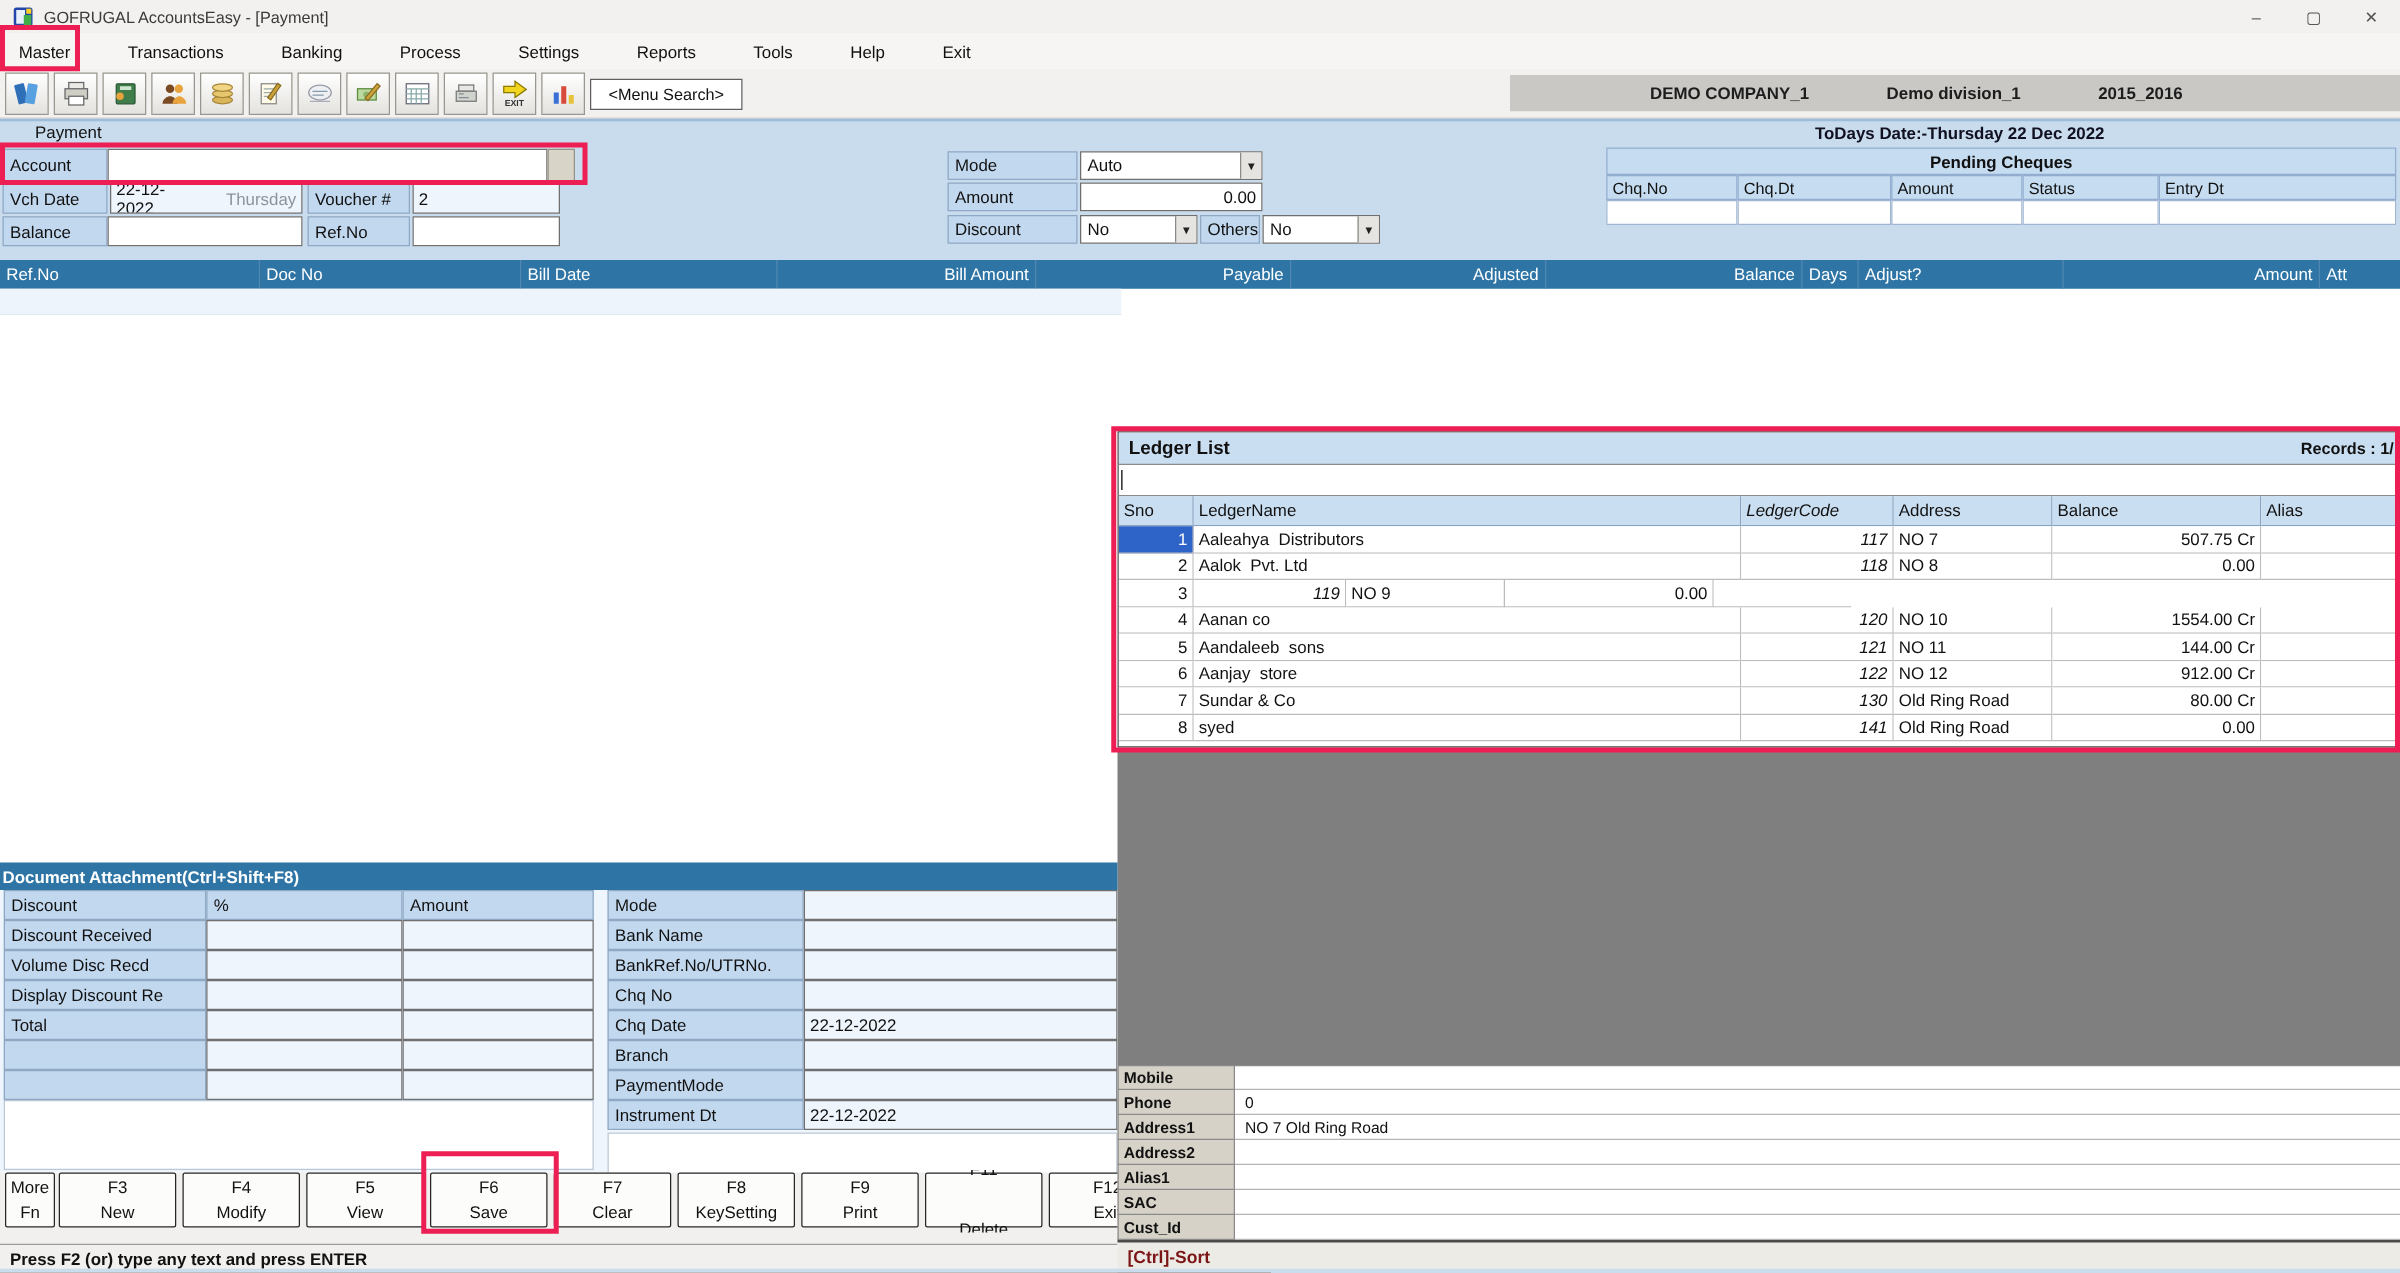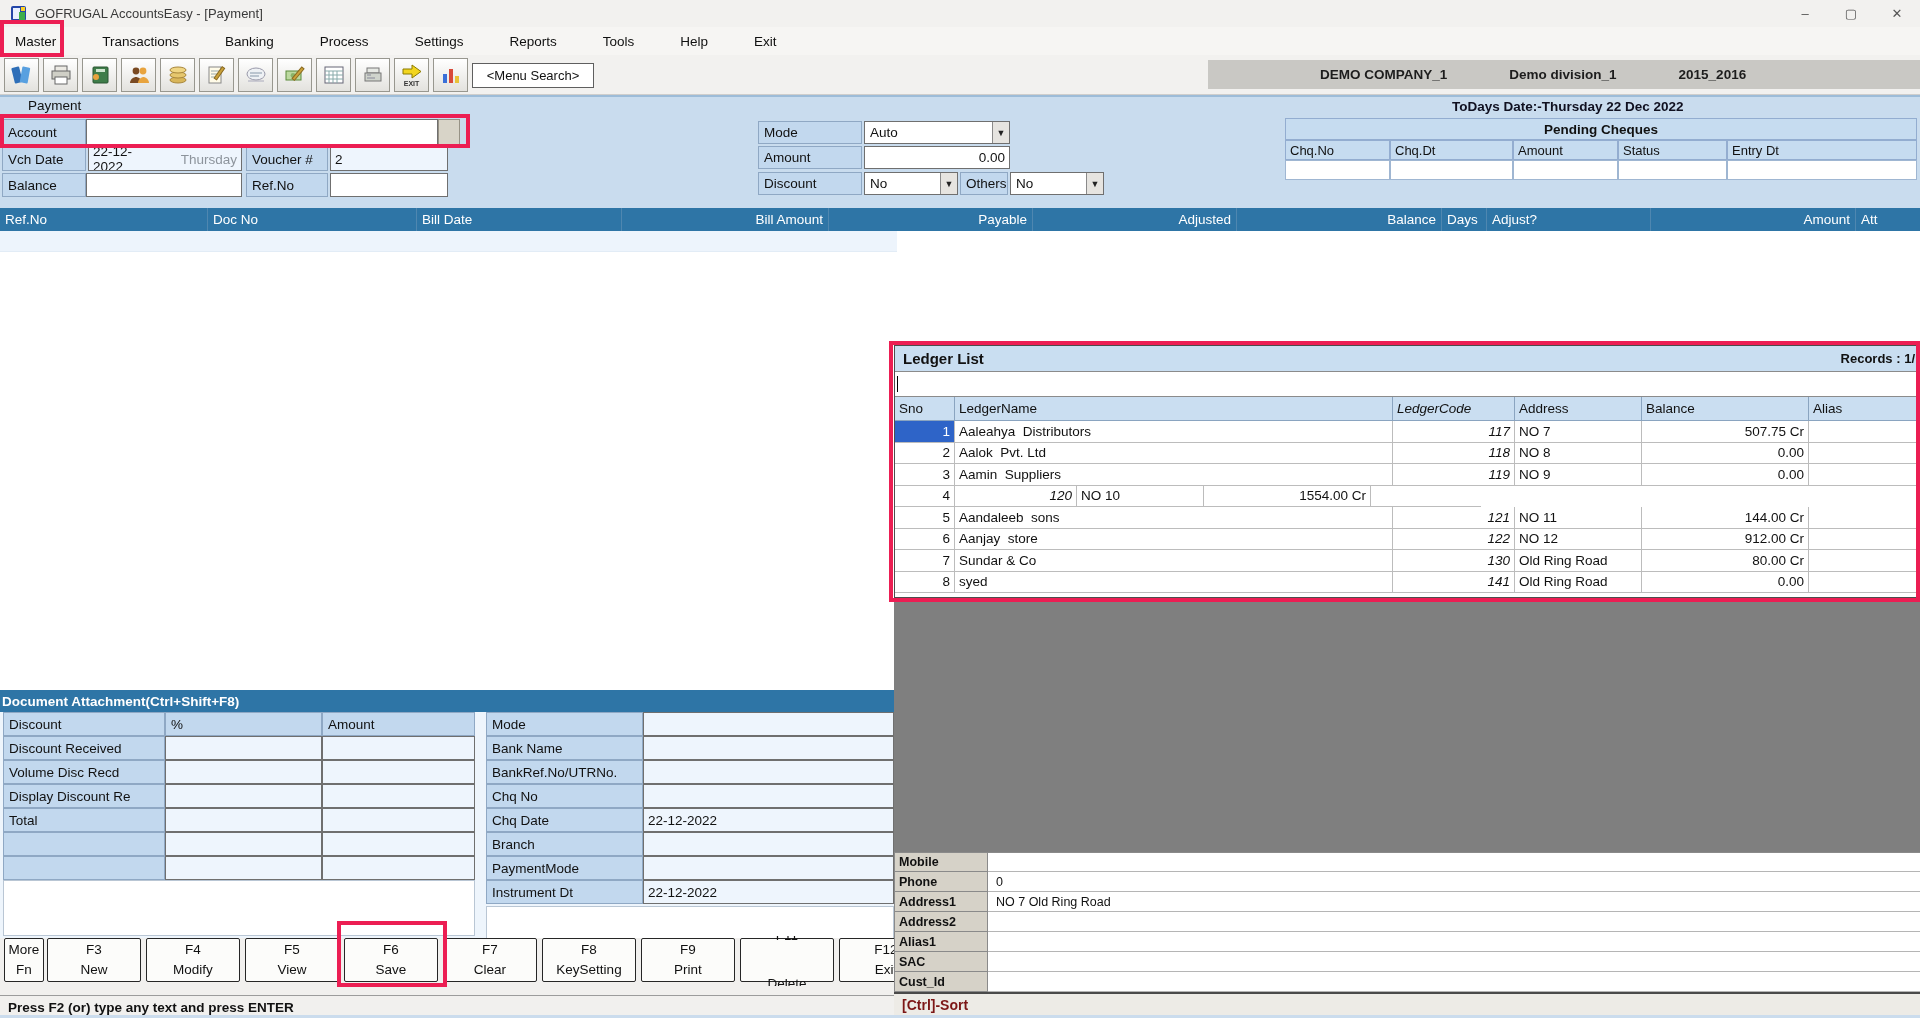--- a/index.html
+++ b/index.html
@@ -437,28 +437,28 @@
     <div class="lrow">
       <div class="lc r c-sno">2</div>
       <div class="lc c-name">Aalok  Pvt. Ltd</div>
       <div class="lc r c-code">118</div>
       <div class="lc c-addr">NO 8</div>
       <div class="lc r c-bal">0.00</div>
       <div class="lc c-alias"></div>
     </div>
     <div class="lrow">
       <div class="lc r c-sno">3</div>
-      <div class="lc c-name">Aamin  Suppliers</div>
       <div class="lc r c-code">119</div>
       <div class="lc c-addr">NO 9</div>
       <div class="lc r c-bal">0.00</div>
       <div class="lc c-alias"></div>
     </div>
     <div class="lrow">
       <div class="lc r c-sno">4</div>
+      <div class="lc c-name">Aanan co</div>
       <div class="lc r c-code">120</div>
       <div class="lc c-addr">NO 10</div>
       <div class="lc r c-bal">1554.00 Cr</div>
       <div class="lc c-alias"></div>
     </div>
     <div class="lrow">
       <div class="lc r c-sno">5</div>
       <div class="lc c-name">Aandaleeb  sons</div>
       <div class="lc r c-code">121</div>
       <div class="lc c-addr">NO 11</div>

